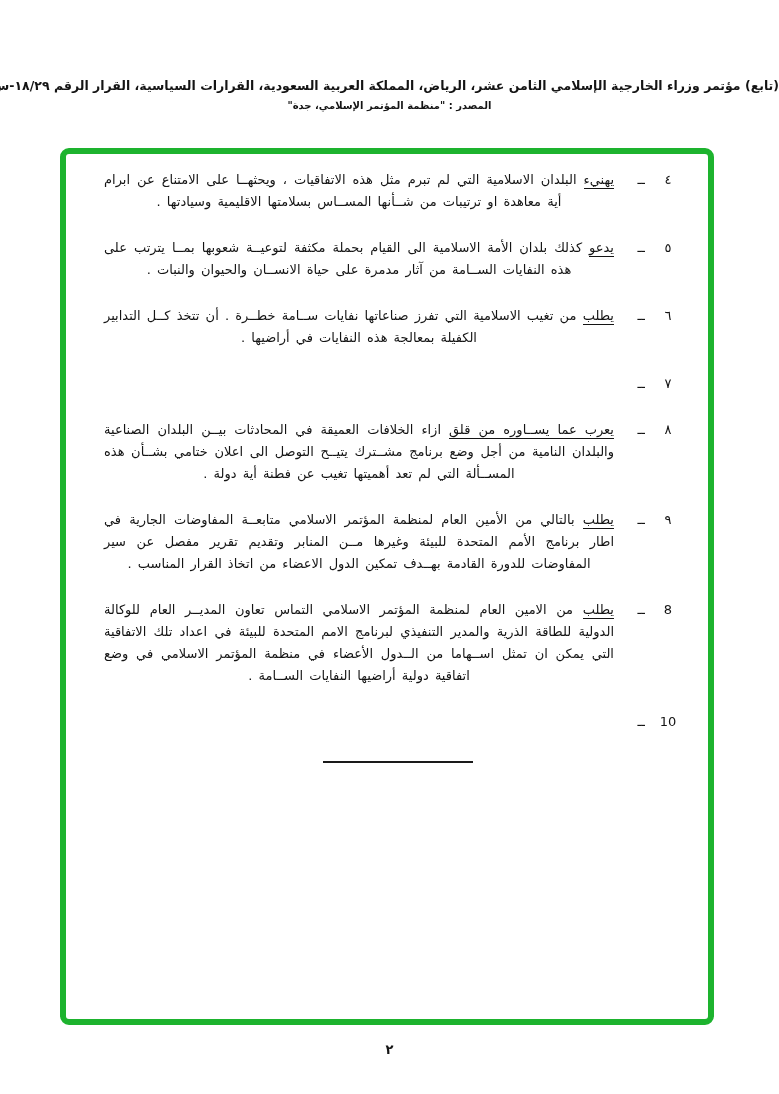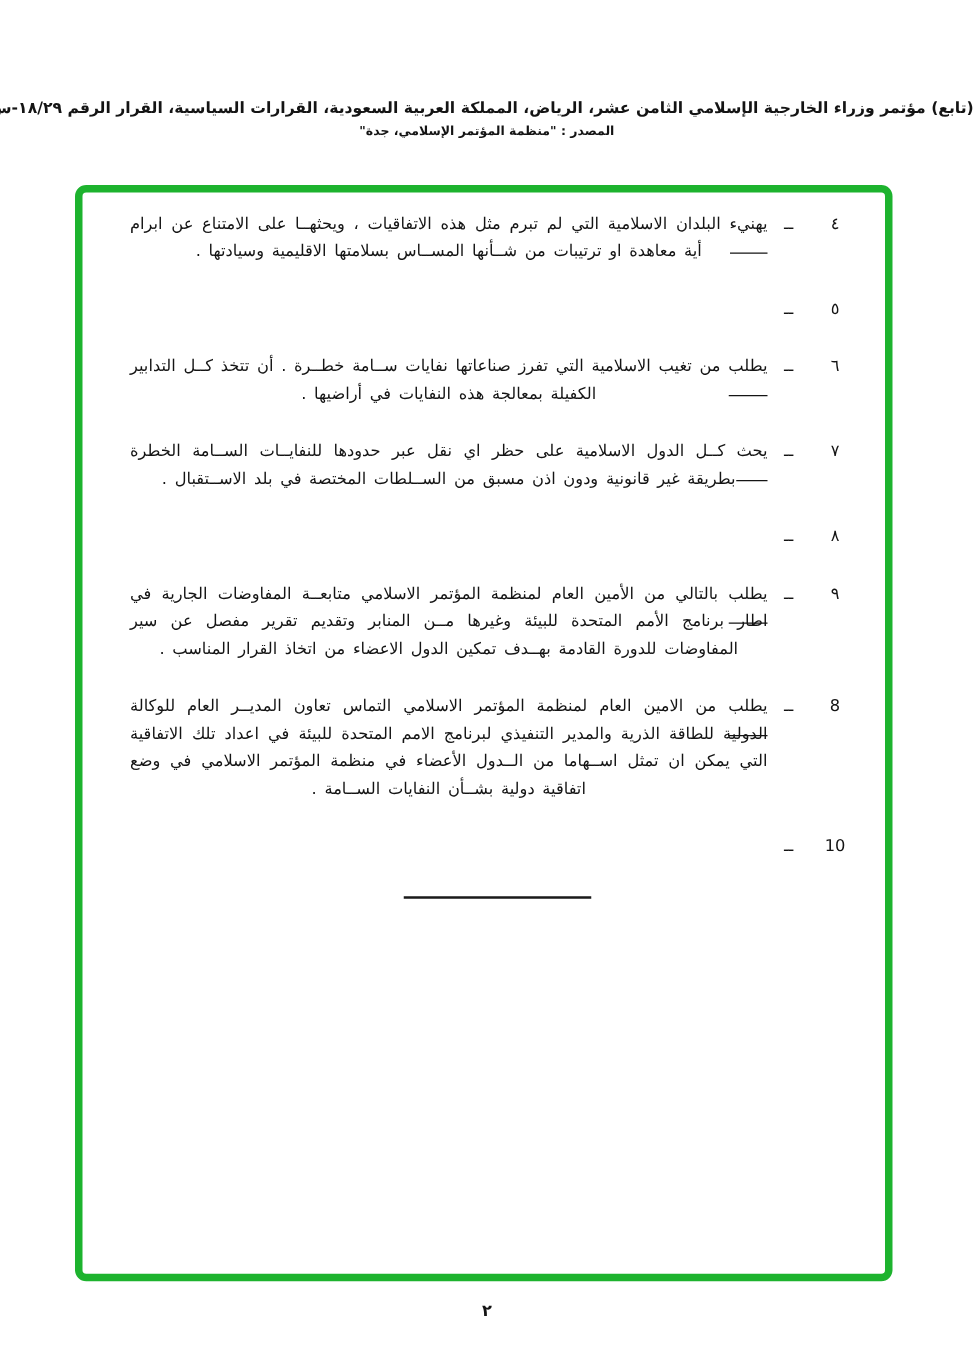--- a/index.html
+++ b/index.html
@@ -50,33 +50,33 @@
   }
   .para .num{
     min-width:20px;
     text-align:center;
     flex:0 0 auto;
     white-space:nowrap;
   }
   .para .dash{
     flex:0 0 auto;
     width:18px;
-    text-align:left;
+    text-align:right;
     overflow:hidden;
   }
   .para .text{
     flex:1 1 auto;
     text-align:justify;
     text-align-last:center;
     word-spacing:2px;
   }
   .lead{
     text-decoration:none;
     border-bottom:1.6px solid #141414;
-    padding-bottom:15px;
+    padding-bottom:1px;
   }
   .divider{
     width:150px;height:2px;background:#1a1a1a;
     margin:28px auto 0;
     position:relative;left:11px;
   }
 
   
   .page-number{
     position:absolute;top:1042px;left:0;right:0;
@@ -98,49 +98,50 @@
     <div class="content">
   <div class="para">
     <span class="num">٤</span>
     <span class="dash">ــ</span>
     <span class="text"><span class="lead">يهنيء</span><span class="rest"> البلدان الاسلامية التي لم تبرم مثل هذه الاتفاقيات ، ويحثهــا على الامتناع عن ابرام أية معاهدة او ترتيبات من شــأنها المســاس بسلامتها الاقليمية وسيادتها .</span></span>
   </div>
 
   <div class="para">
     <span class="num">٥</span>
     <span class="dash">ــ</span>
+    <span class="text"><span class="lead">يدعو</span><span class="rest"> كذلك بلدان الأمة الاسلامية الى القيام بحملة مكثفة لتوعيــة شعوبها بمــا يترتب على هذه النفايات الســامة من آثار مدمرة على حياة الانســان والحيوان والنبات .</span></span>
   </div>
 
   <div class="para">
     <span class="num">٦</span>
     <span class="dash">ــ</span>
     <span class="text"><span class="lead">يطلب</span><span class="rest"> من تغيب الاسلامية التي تفرز صناعاتها نفايات ســامة خطــرة . أن تتخذ كــل التدابير الكفيلة بمعالجة هذه النفايات في أراضيها .</span></span>
   </div>
 
   <div class="para">
     <span class="num">٧</span>
     <span class="dash">ــ</span>
-    <span class="text"><span class="lead">يحث</span><span class="rest"> كــل الدول الاسلامية على حظر اي نقل عبر حدودها للنفايــات الســامة الخطرة بطريقة غير قانونية ودون اذن مسبق من الســلطات المختصة في بلد الاســتقبال .</span></span>
   </div>
 
   <div class="para">
     <span class="num">٨</span>
     <span class="dash">ــ</span>
+    <span class="text"><span class="lead">يعرب عما يســاوره من قلق</span><span class="rest"> ازاء الخلافات العميقة في المحادثات بيــن البلدان الصناعية والبلدان النامية من أجل وضع برنامج مشــترك يتيــح التوصل الى اعلان ختامي بشــأن هذه المســألة التي لم تعد أهميتها تغيب عن فطنة أية دولة .</span></span>
   </div>
 
   <div class="para">
     <span class="num">٩</span>
     <span class="dash">ــ</span>
     <span class="text"><span class="lead">يطلب</span><span class="rest"> بالتالي من الأمين العام لمنظمة المؤتمر الاسلامي متابعــة المفاوضات الجارية في اطار برنامج الأمم المتحدة للبيئة وغيرها مــن المنابر وتقديم تقرير مفصل عن سير المفاوضات للدورة القادمة بهــدف تمكين الدول الاعضاء من اتخاذ القرار المناسب .</span></span>
   </div>
 
   <div class="para">
     <span class="num">8</span>
     <span class="dash">ــ</span>
-    <span class="text"><span class="lead">يطلب</span><span class="rest"> من الامين العام لمنظمة المؤتمر الاسلامي التماس تعاون المديــر العام للوكالة الدولية للطاقة الذرية والمدير التنفيذي لبرنامج الامم المتحدة للبيئة في اعداد تلك الاتفاقية التي يمكن ان تمثل اســهاما من الــدول الأعضاء في منظمة المؤتمر الاسلامي في وضع اتفاقية دولية بشــأن النفايات الســامة .</span></span>
+    <span class="text"><span class="lead">يطلب</span><span class="rest"> من الامين العام لمنظمة المؤتمر الاسلامي التماس تعاون المديــر العام للوكالة الدولية للطاقة الذرية والمدير التنفيذي لبرنامج الامم المتحدة للبيئة في اعداد تلك الاتفاقية التي يمكن ان تمثل اســهاما من الــدول الأعضاء في منظمة المؤتمر الاسلامي في وضع اتفاقية دولية أراضيها النفايات الســامة .</span></span>
   </div>
 
   <div class="para">
     <span class="num">10</span>
     <span class="dash">ــ</span>
   </div>
 </div>
     <div class="divider"></div>
   </div>
 

